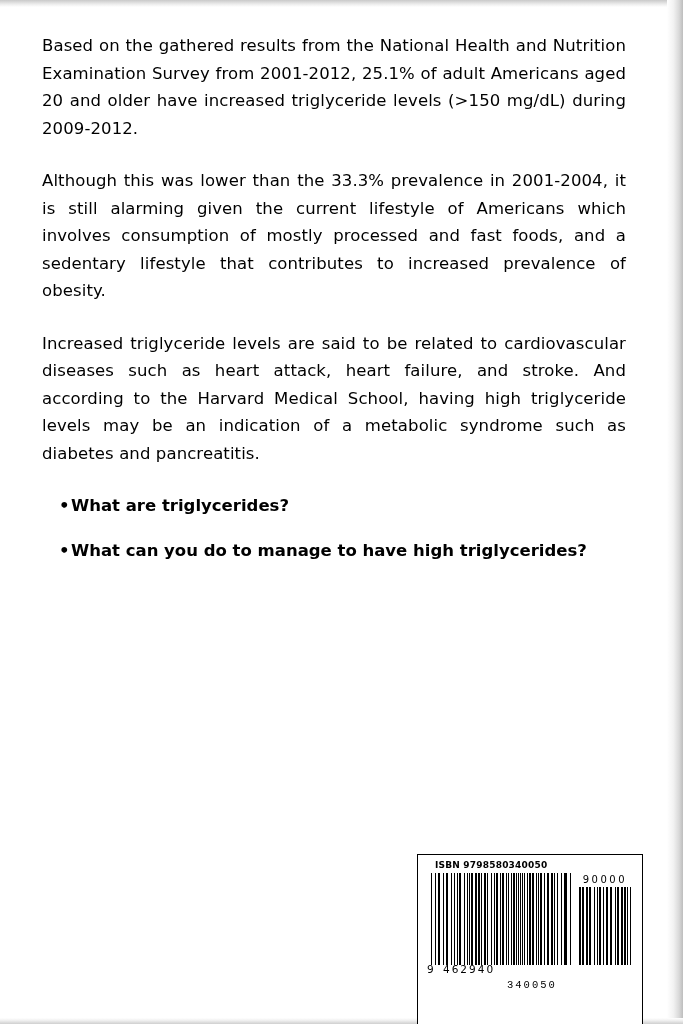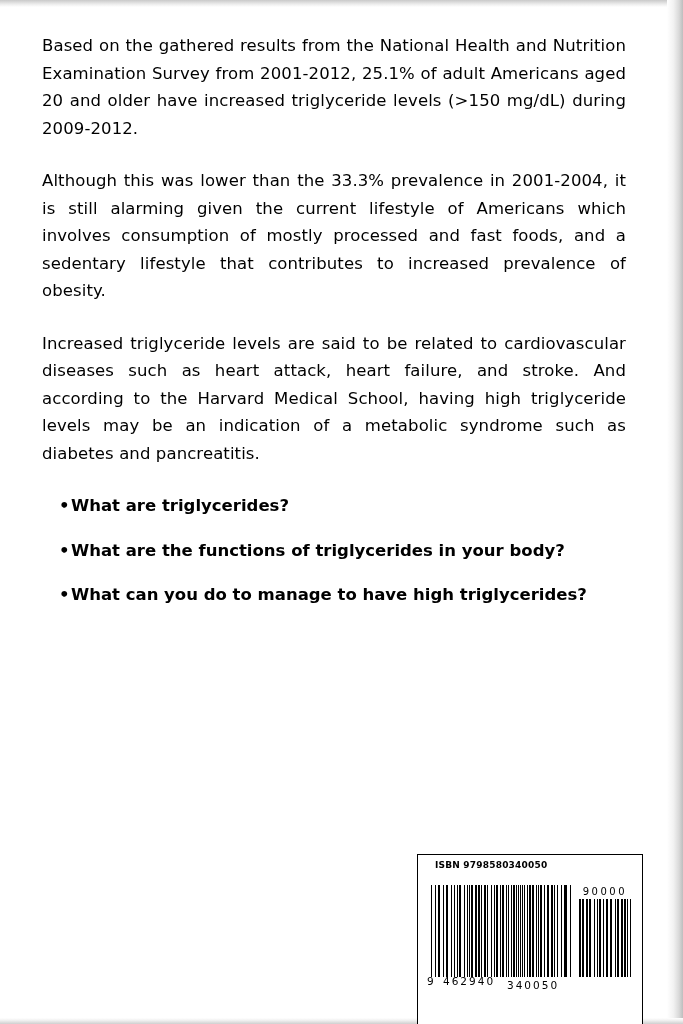--- a/index.html
+++ b/index.html
@@ -106,21 +106,21 @@
   }
   .isbn-text {
     font-family: "DejaVu Sans", sans-serif;
     font-size: 9px;
     font-weight: bold;
     margin-left: 10px;
     letter-spacing: 0.2px;
   }
   .bars-row {
     position: relative;
-    margin-top: 15px;
+    margin-top: 3px;
     height: 92px;
   }
   .bars-main {
     position: absolute;
     left: 6px;
     top: 0;
     width: 140px;
     height: 92px;
   }
   .bars-addon {
@@ -156,43 +156,43 @@
   }
   .numrow .n-mid1 {
     position: absolute;
     left: 18px;
     top: 0;
     letter-spacing: 2px;
   }
   .numrow .n-mid2 {
     position: absolute;
     left: 82px;
-    top: 4px;
+    top: 16px;
     letter-spacing: 2px;
+    font-family: Liberation Mono, monospace;
   }
 </style>
 </head>
 <body>
 
 <div class="page">
 
   <div class="edge-top"></div>
   <div class="edge-right"></div>
   <div class="edge-bottom"></div>
 
   <div class="content">
 
     <p class="body-par">Based on the gathered results from the National Health and Nutrition Examination Survey from 2001-2012, 25.1% of adult Americans aged 20 and older have increased triglyceride levels (&gt;150 mg/dL) during 2009-2012.</p>
     <p class="body-par">Although this was lower than the 33.3% prevalence in 2001-2004, it is still alarming given the current lifestyle of Americans which involves consumption of mostly processed and fast foods, and a sedentary lifestyle that contributes to increased prevalence of obesity.</p>
     <p class="body-par">Increased triglyceride levels are said to be related to cardiovascular diseases such as heart attack, heart failure, and stroke.  And according to the Harvard Medical School, having high triglyceride levels may be an indication of a metabolic syndrome such as diabetes and pancreatitis.</p>
 
 
     <ul class="bullets">
       <li><span class="dot">•</span><span>What are triglycerides?</span></li>
-      <li><span class="dot">•</span><span>What are the functions of triglycerides in your body?</span></li>
       <li><span class="dot">•</span><span>What can you do to manage to have high triglycerides?</span></li>
     </ul>
   </div>
 
   <div class="barcode-box">
     <div class="isbn-text">ISBN 9798580340050</div>
 
     <div class="bars-row">
       <div class="addon-digits">90000</div>
       <div class="bars-main">

